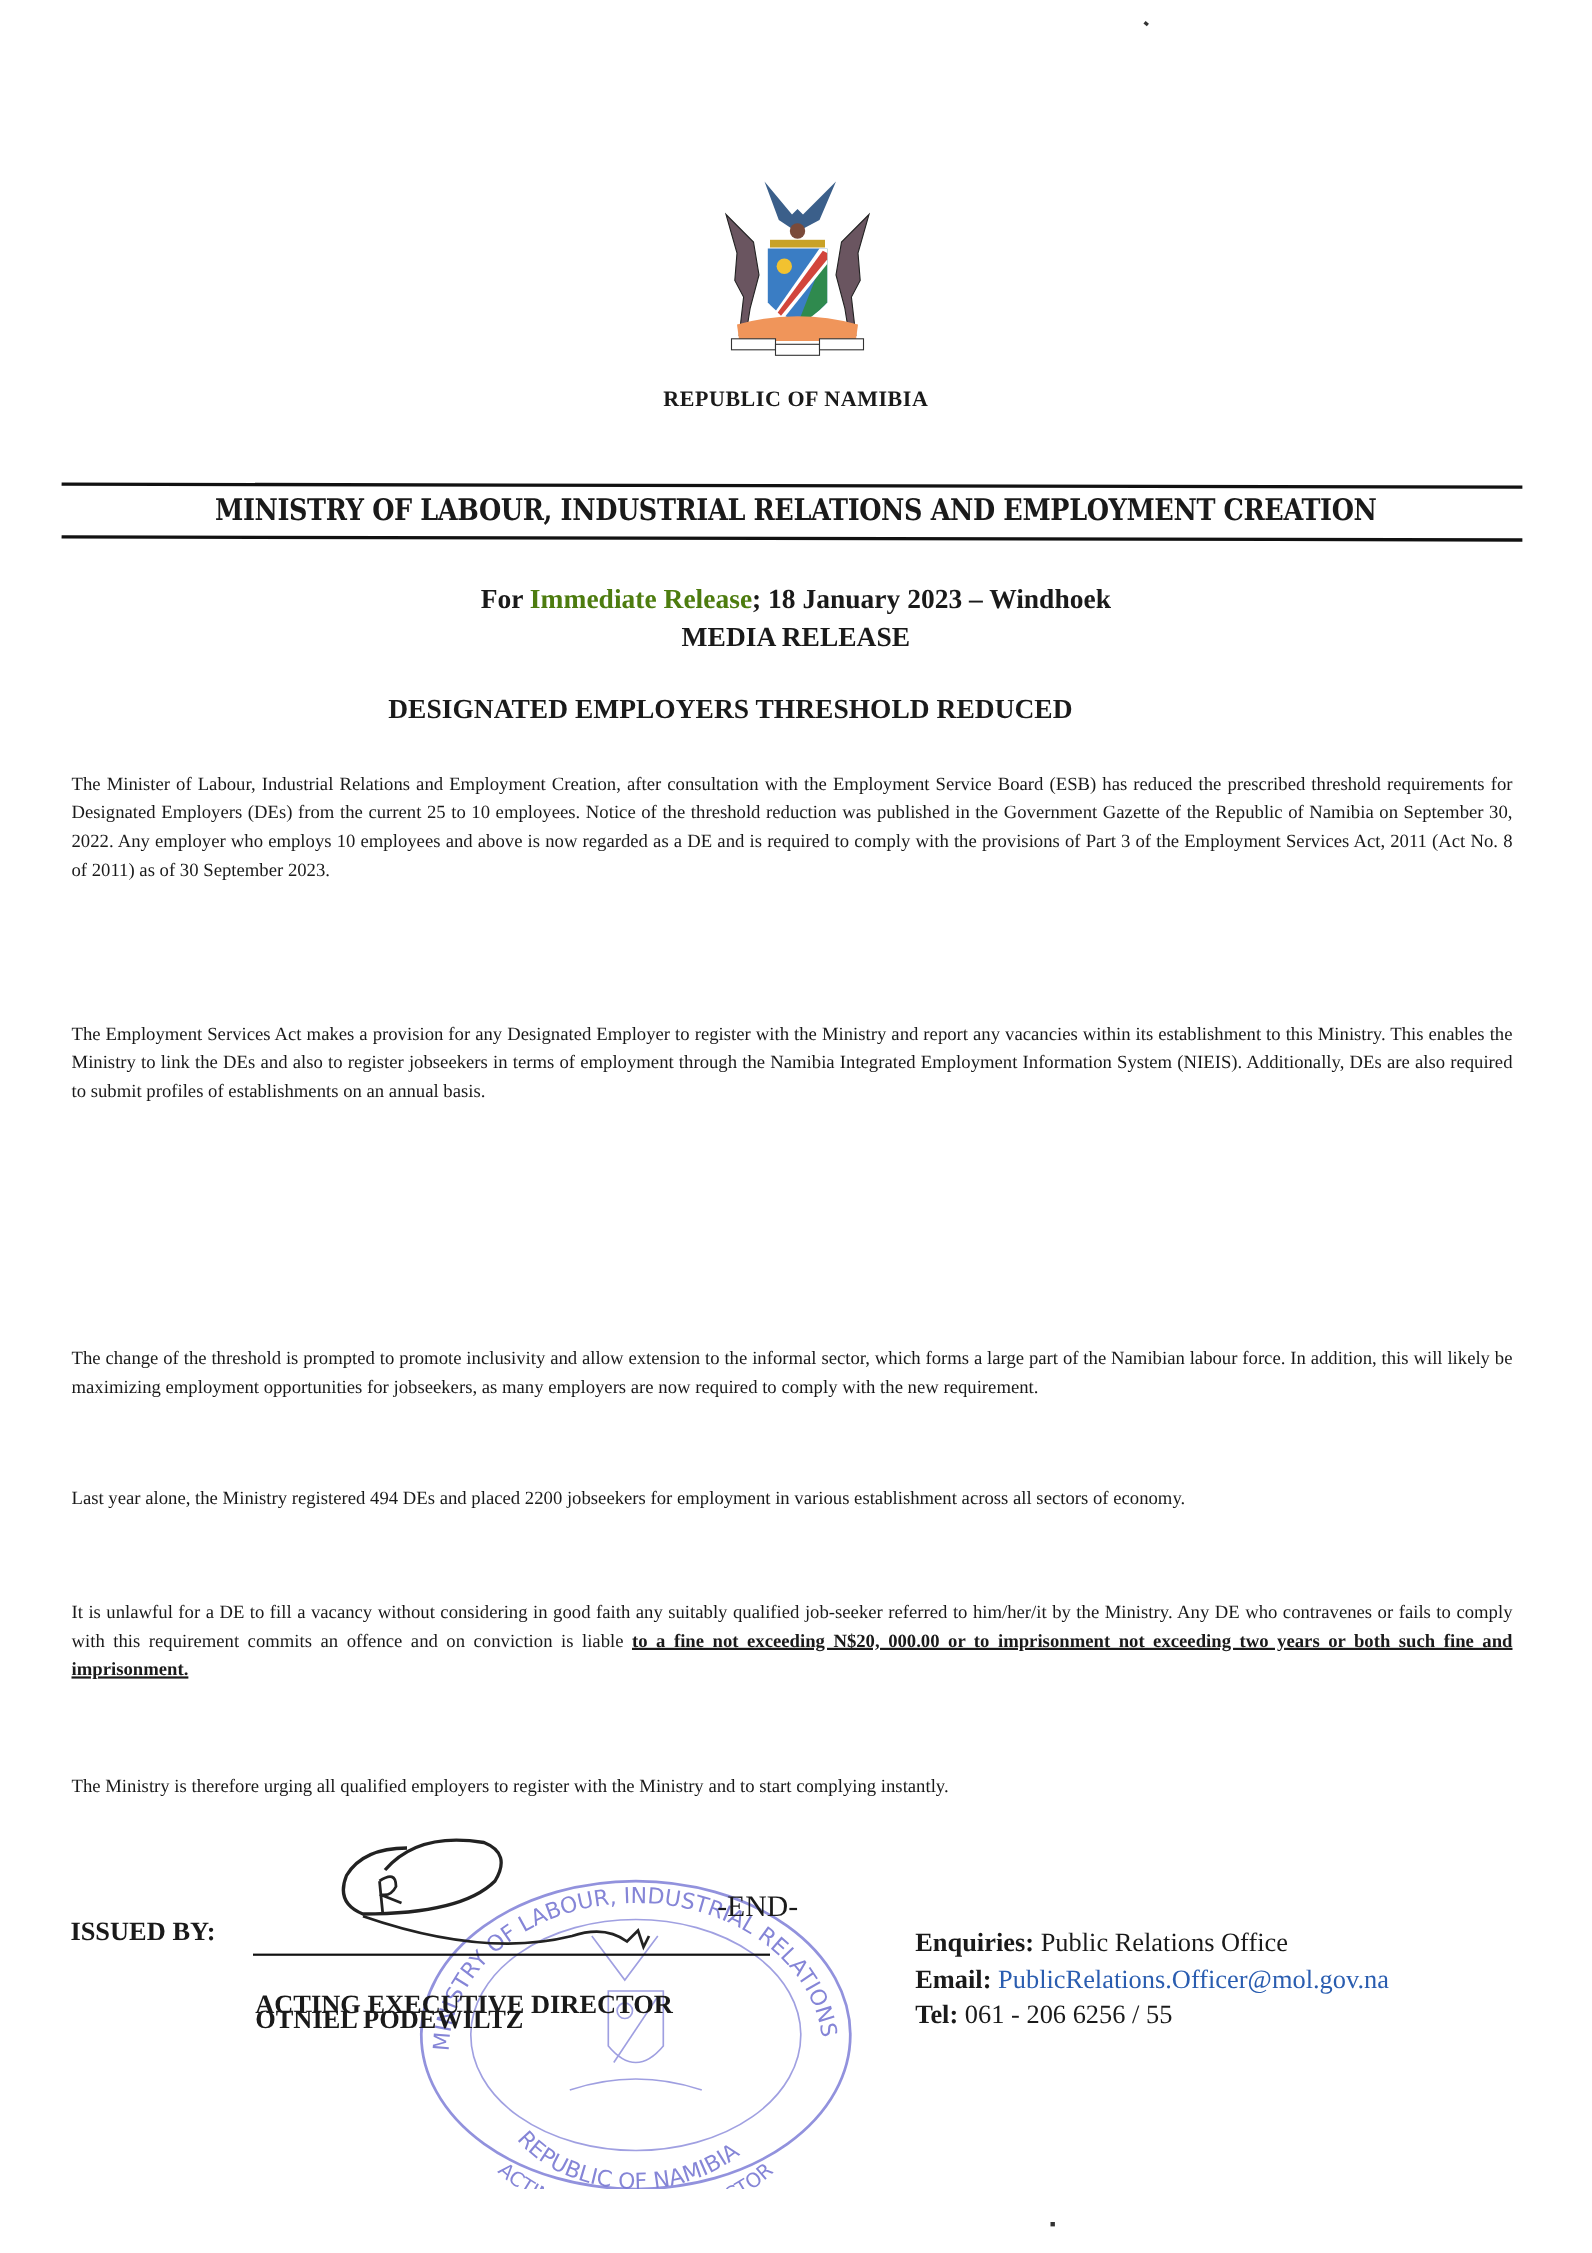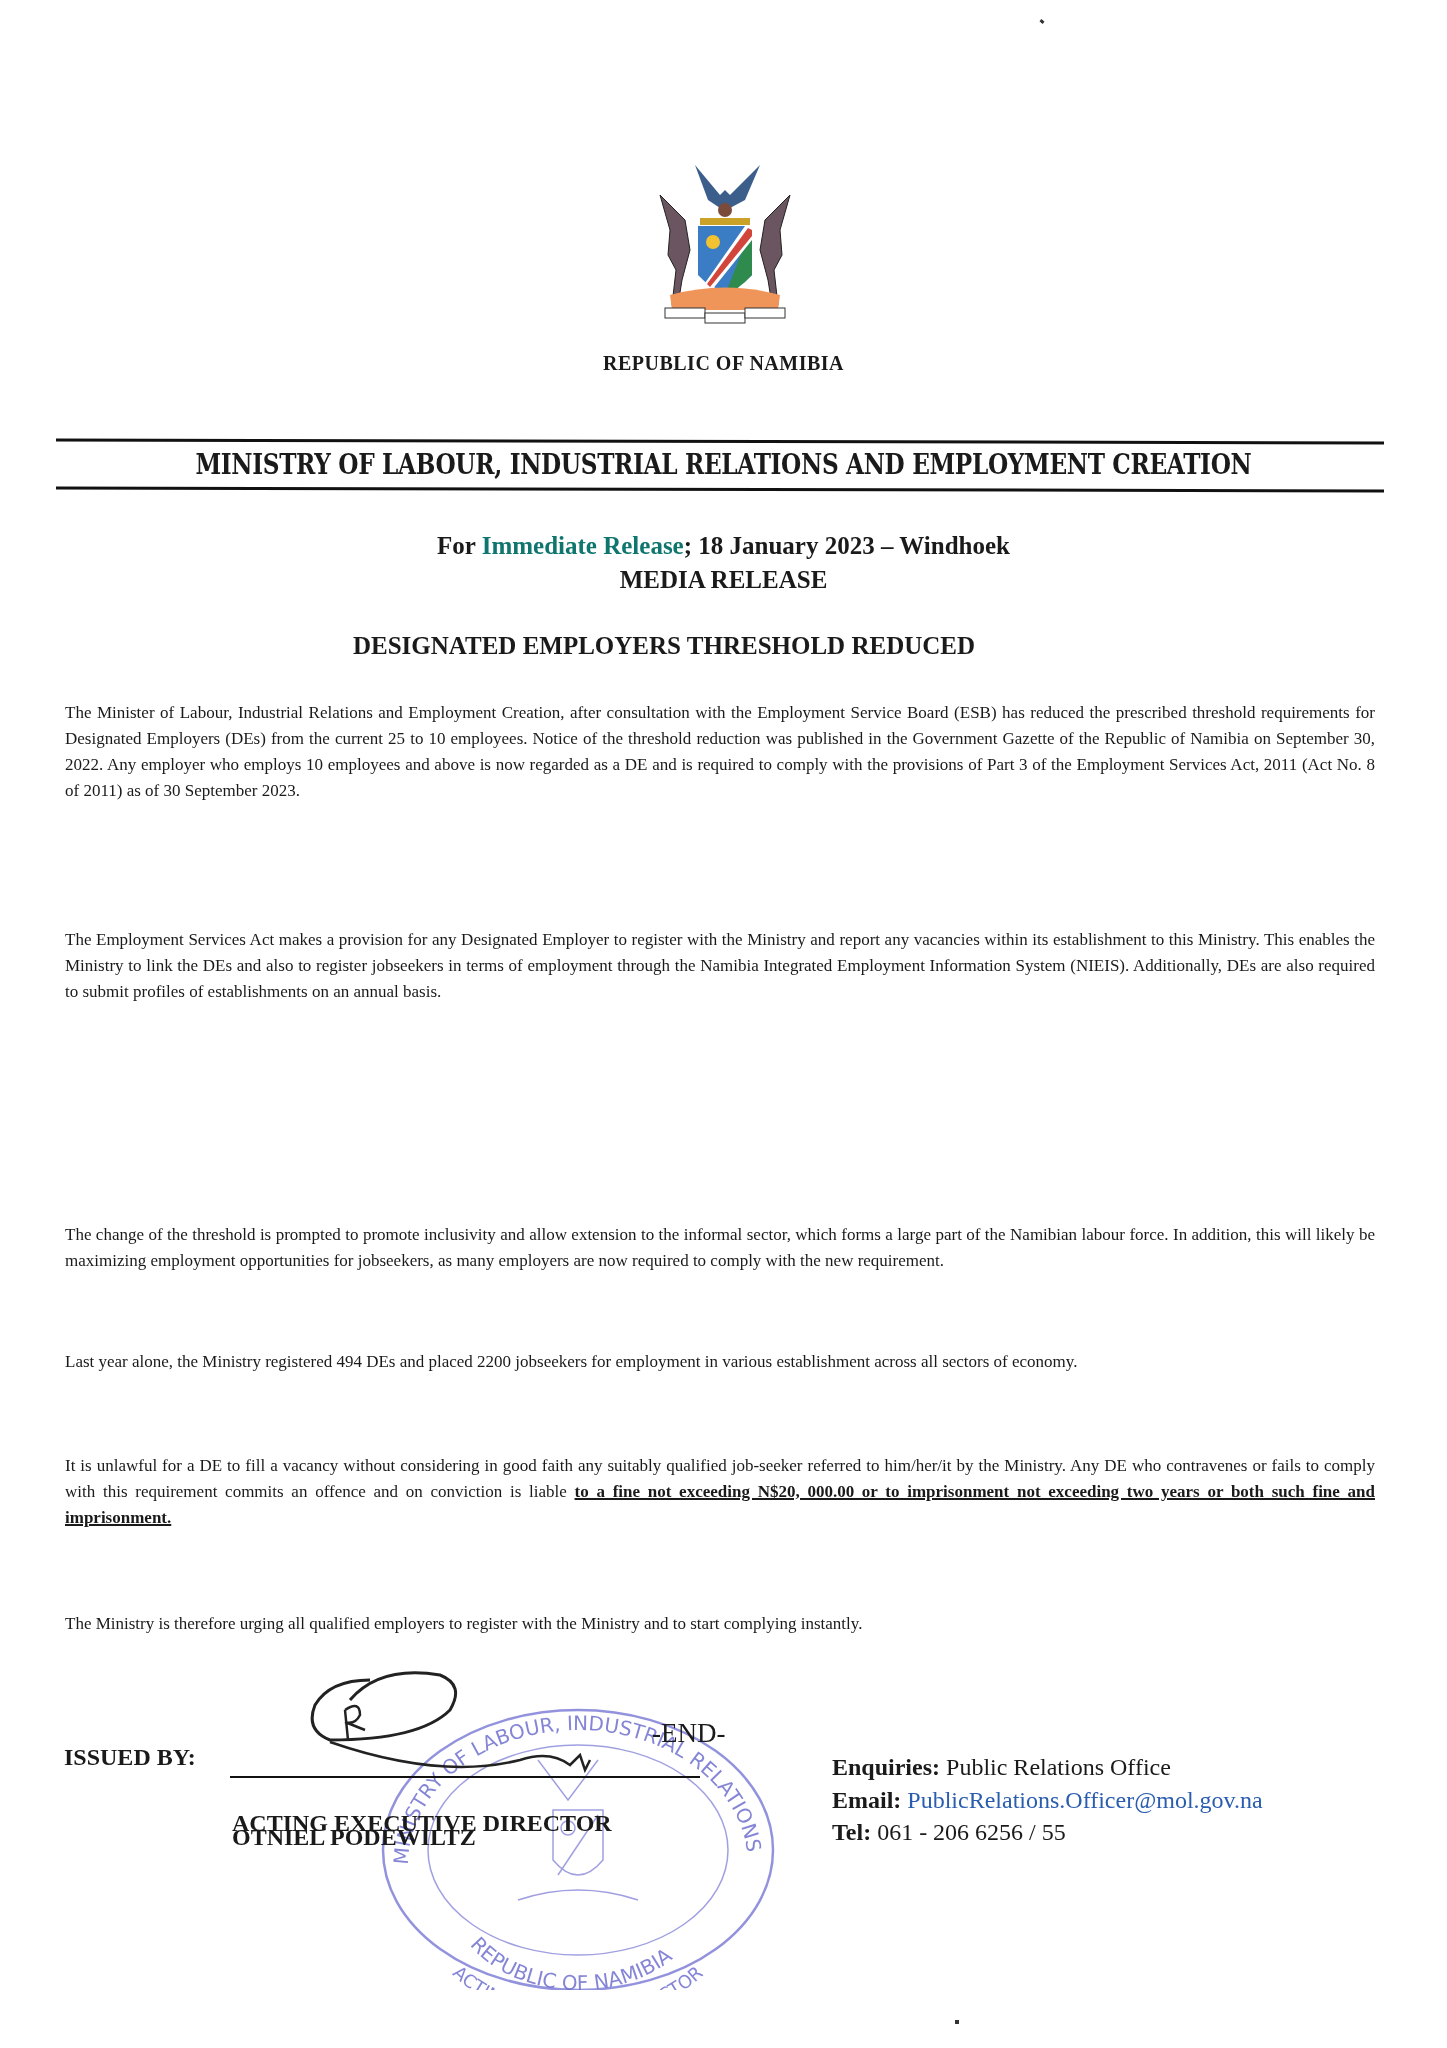--- a/index.html
+++ b/index.html
@@ -13,21 +13,21 @@
 
   .rule { position: absolute; height: 0; border-top: 3px solid #111; }
   .rule.top { left: 56px; width: 1328px; top: 440px; transform: rotate(0.12deg); }
   .rule.bottom { left: 56px; width: 1328px; top: 488px; transform: rotate(0.12deg); }
   .ministry { position: absolute; left: 0; width: 1447px; top: 449px; text-align: center;
               font-family: "DejaVu Serif", serif; font-weight: bold; font-size: 27px;
               transform: scaleX(0.86); transform-origin: 723px 0; letter-spacing: -0.4px; }
 
   .release-line { position: absolute; left: 0; width: 1447px; top: 532px; text-align: center;
                   font-weight: bold; font-size: 25px; }
-  .release-line .red { color: #0f766e; }
+  .release-line .red { color: #4d7c0f; }
   .media { position: absolute; left: 0; width: 1447px; top: 566px; text-align: center;
            font-weight: bold; font-size: 25px; }
   .headline { position: absolute; left: 0; width: 1328px; top: 632px; text-align: center;
               font-weight: bold; font-size: 25px; }
 
   .para { position: absolute; left: 65px; width: 1310px; font-size: 17px; line-height: 26px;
           text-align: justify; }
   .p1 { top: 700px; }
   .p2 { top: 927px; }
   .p3 { top: 1090px; }

